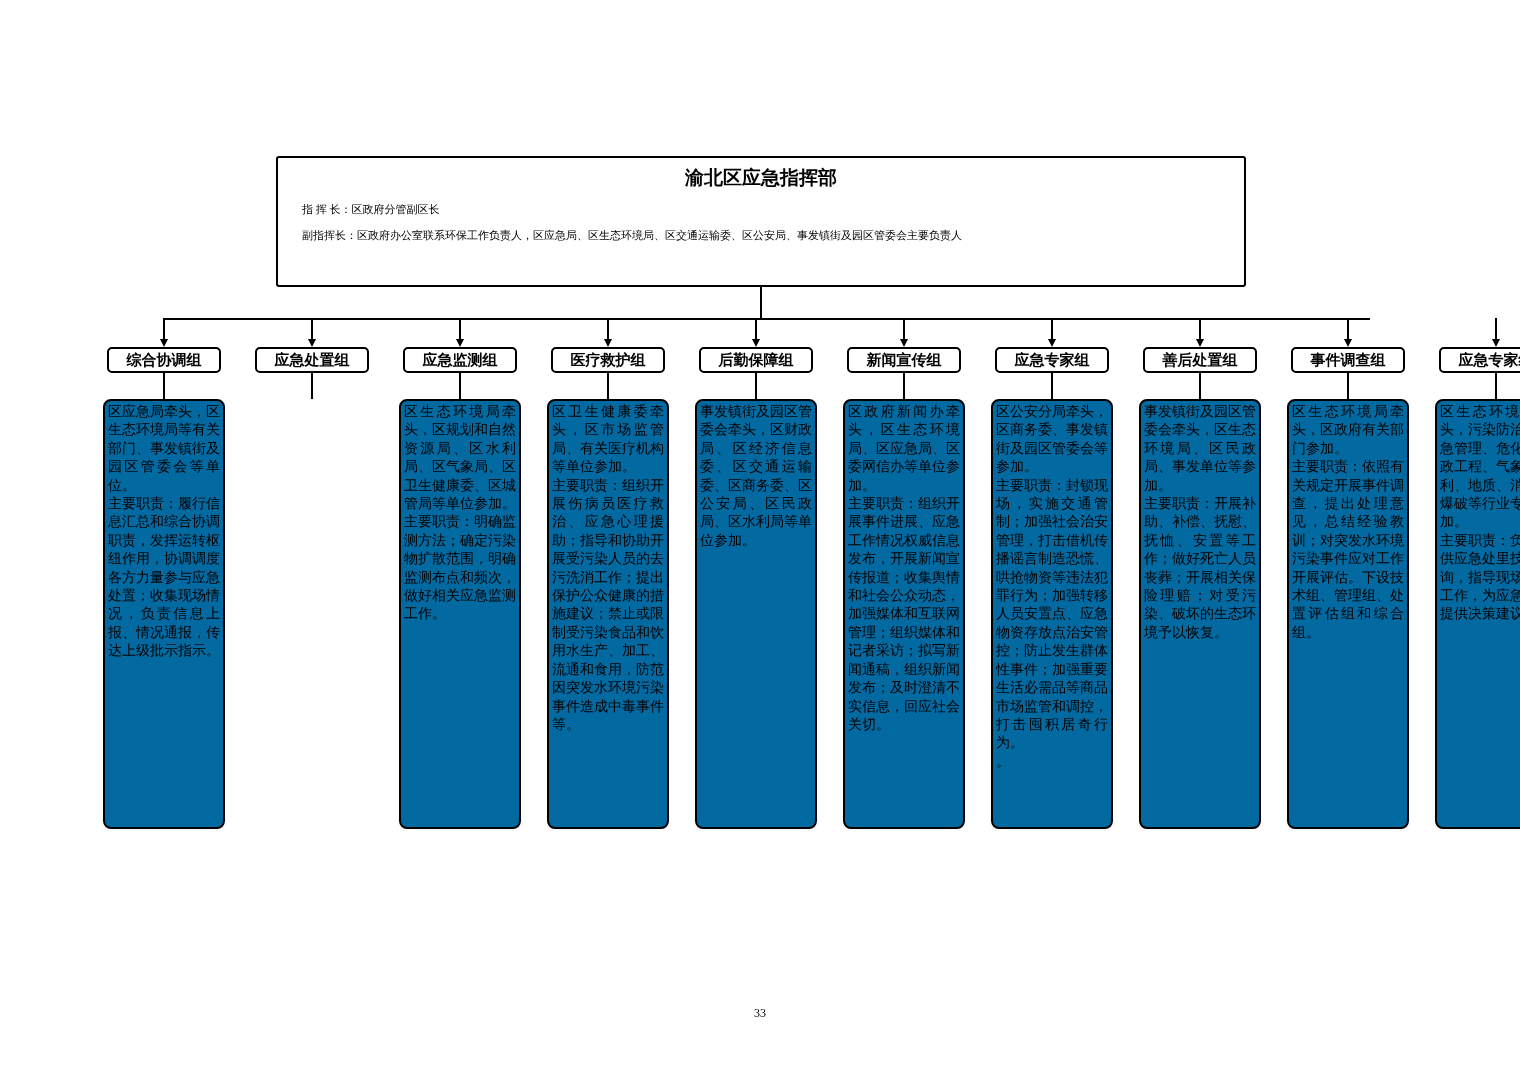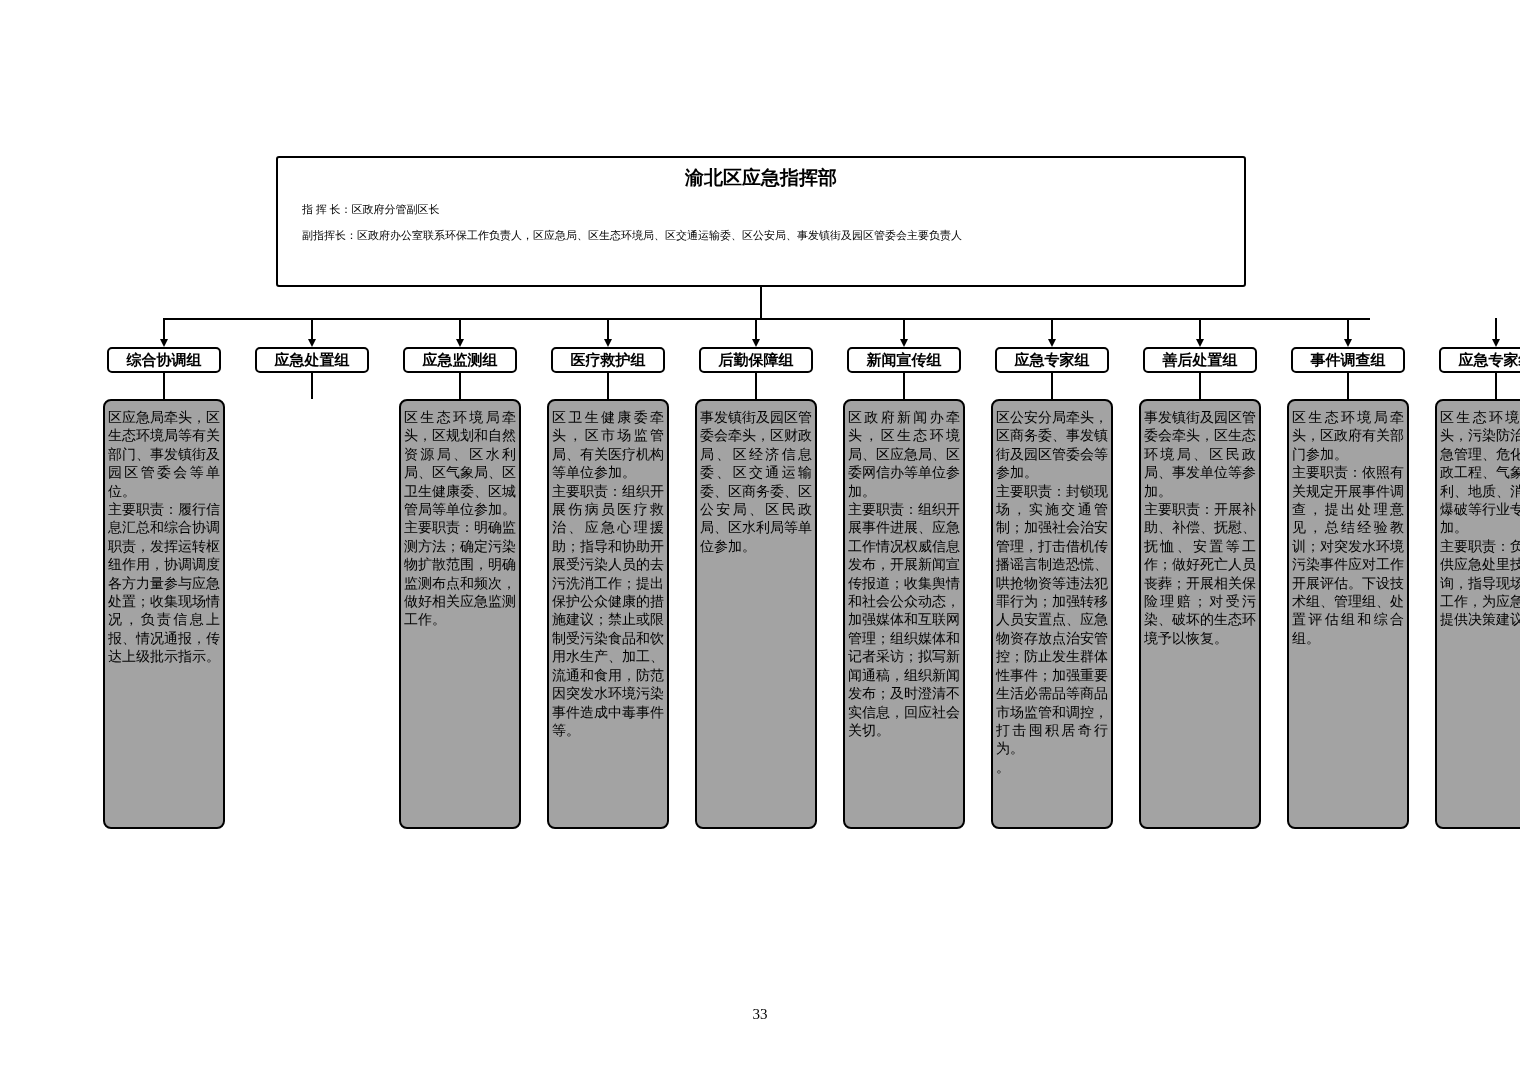--- a/index.html
+++ b/index.html
@@ -33,28 +33,28 @@
     border-top:8px solid #000;
   }
   .group-header {
     box-sizing:border-box; width:114px; min-height:26px;
     border:2px solid #000; border-radius:5px; background:#fff;
     text-align:center; font-weight:bold; font-size:15px; line-height:22px;
   }
   .link { width:2px; height:26px; background:#000; }
   .group-body {
     box-sizing:border-box; width:122px; height:430px;
-    border:2px solid #000; border-radius:8px; background:#a3a3a3;
-    padding:8px 3px; overflow:hidden;
+    border:2px solid #000; border-radius:8px; background:#0369a1;
+    padding:2px 3px; overflow:hidden;
     font-size:14px; line-height:18.4px; text-align:justify;
   }
   .group-body p { margin:0; }
   .page-num {
     position:absolute; left:0; right:0; top:1006px;
-    text-align:center; font-size:15px;
+    text-align:center; font-size:12px;
   }
 </style>
 </head>
 <body>
 
 <div class="page">
 
 
   <div class="command-box">
     <div class="command-title">渝北区应急指挥部</div>

